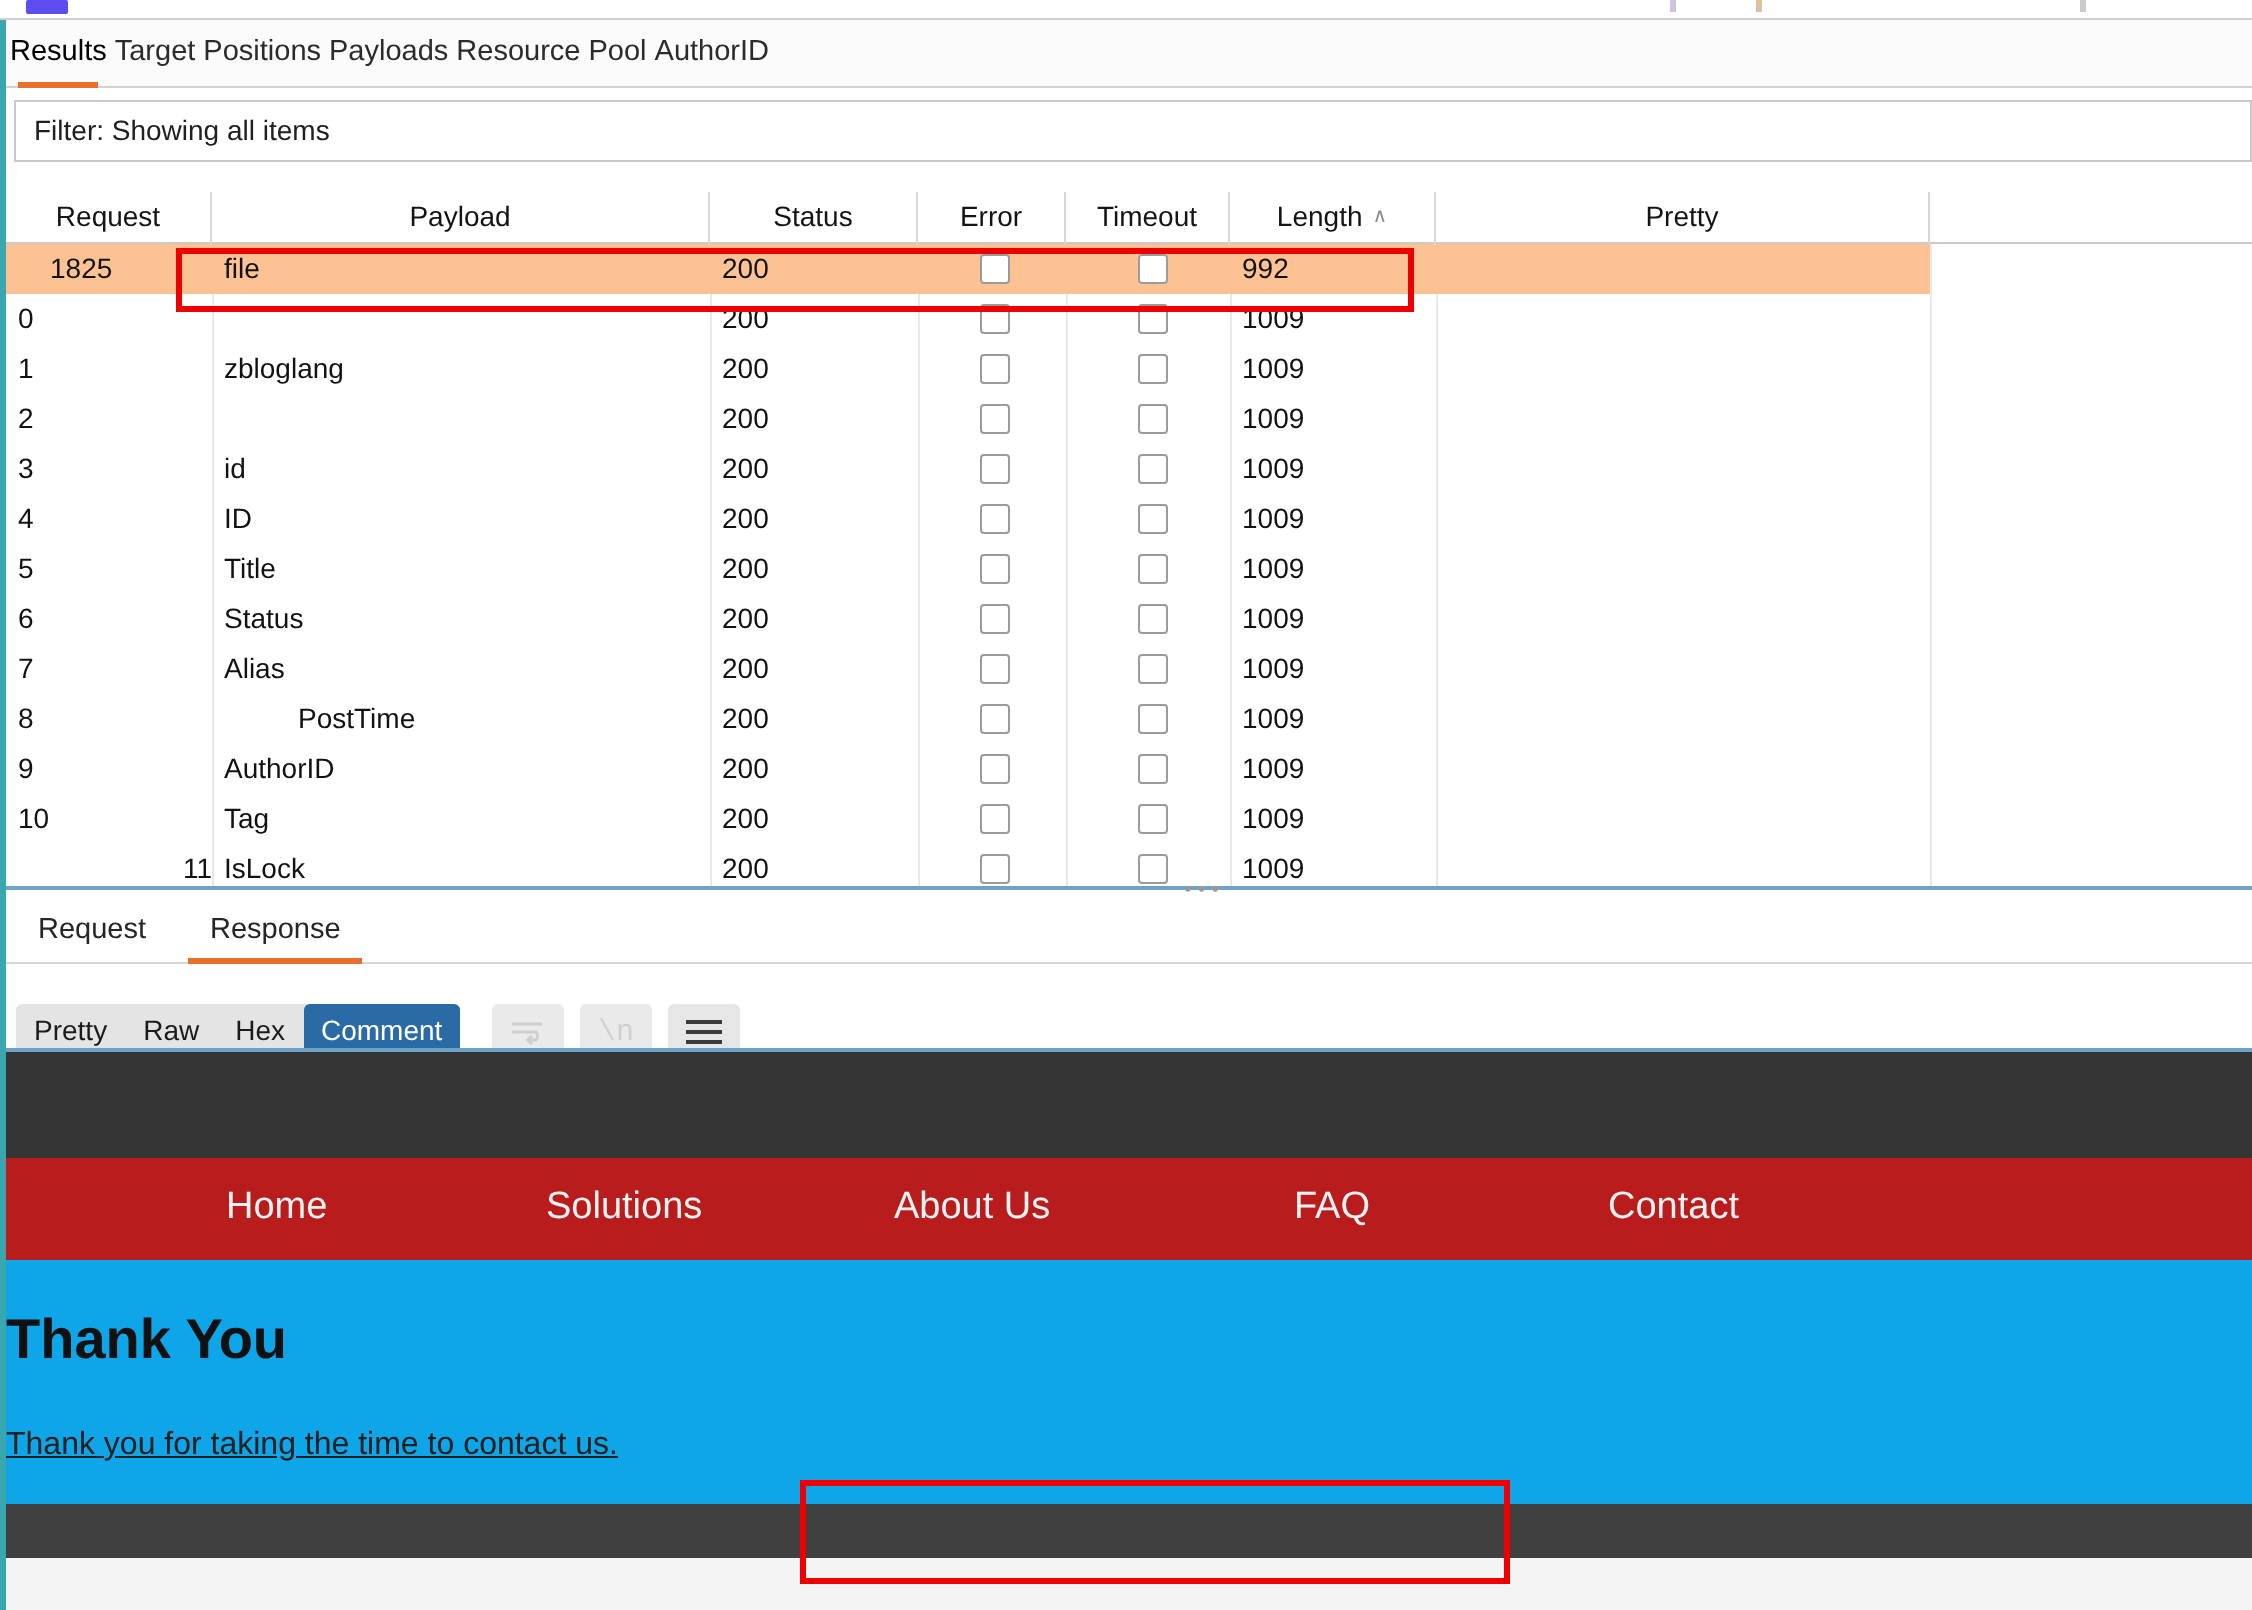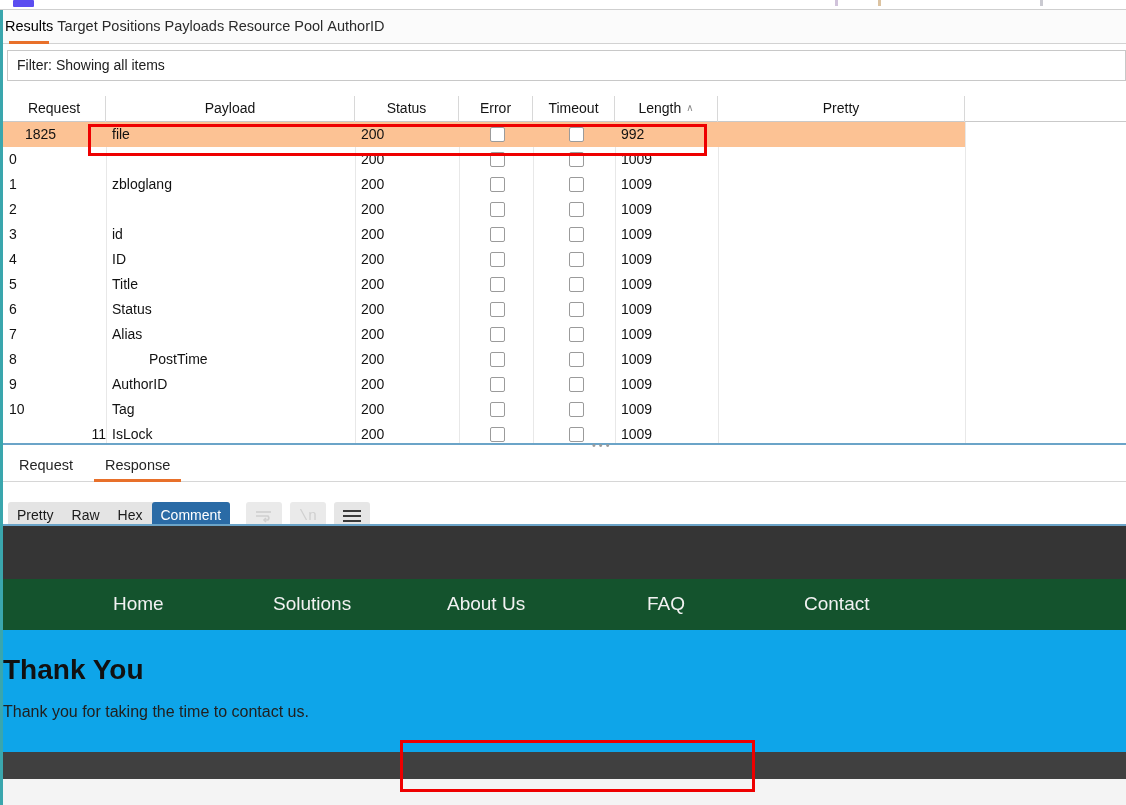--- a/index.html
+++ b/index.html
@@ -114,28 +114,28 @@
   .iconbtn .bars i { display: block; height: 2px; background: #3a3a3a; margin: 3px 0; }
 
   .toolbar-underline { position: absolute; left: 3px; top: 524px; width: 1123px; height: 2px; background: #6ba4c8; }
 
   
   .render-area {
     position: absolute; left: 3px; top: 526px; width: 1123px; height: 279px;
     background: #f4f4f4; overflow: hidden;
   }
   .site-topband { position: absolute; left: 0; top: 0; width: 1123px; height: 53px; background: #353535; }
-  .site-nav { position: absolute; left: 0; top: 53px; width: 1123px; height: 51px; background: #14532d; }
+  .site-nav { position: absolute; left: 0; top: 53px; width: 1123px; height: 51px; background: #b91c1c; }
   .site-nav .nav-link {
     position: absolute; top: 0; height: 51px; line-height: 50px;
     font-size: 19px; color: #f2f2f2; white-space: nowrap; cursor: default;
   }
   .site-body { position: absolute; left: 0; top: 104px; width: 1123px; height: 122px; background: #0ea5e9; }
   .site-h1 { position: absolute; left: 0px; top: 24px; font-size: 28px; font-weight: bold; color: #111111; }
-  .site-p  { position: absolute; left: 0px; top: 73px; font-size: 16px; color: #202020; }
+  .site-p  { position: absolute; left: 0px; top: 84px; font-size: 16px; color: #202020; text-decoration: underline; }
   .site-footer { position: absolute; left: 0; top: 226px; width: 1123px; height: 27px; background: #404040; }
   .site-tail { position: absolute; left: 0; top: 253px; width: 1123px; height: 26px; background: #f4f4f4; }
 
   
   .annot { position: absolute; border: 3px solid #ee0000; pointer-events: none; }
   #annot-row  { left: 88px;  top: 124px; width: 619px; height: 32px; }
   #annot-foot { left: 400px; top: 740px; width: 355px; height: 52px; }
 </style>
 </head>
 <body>

